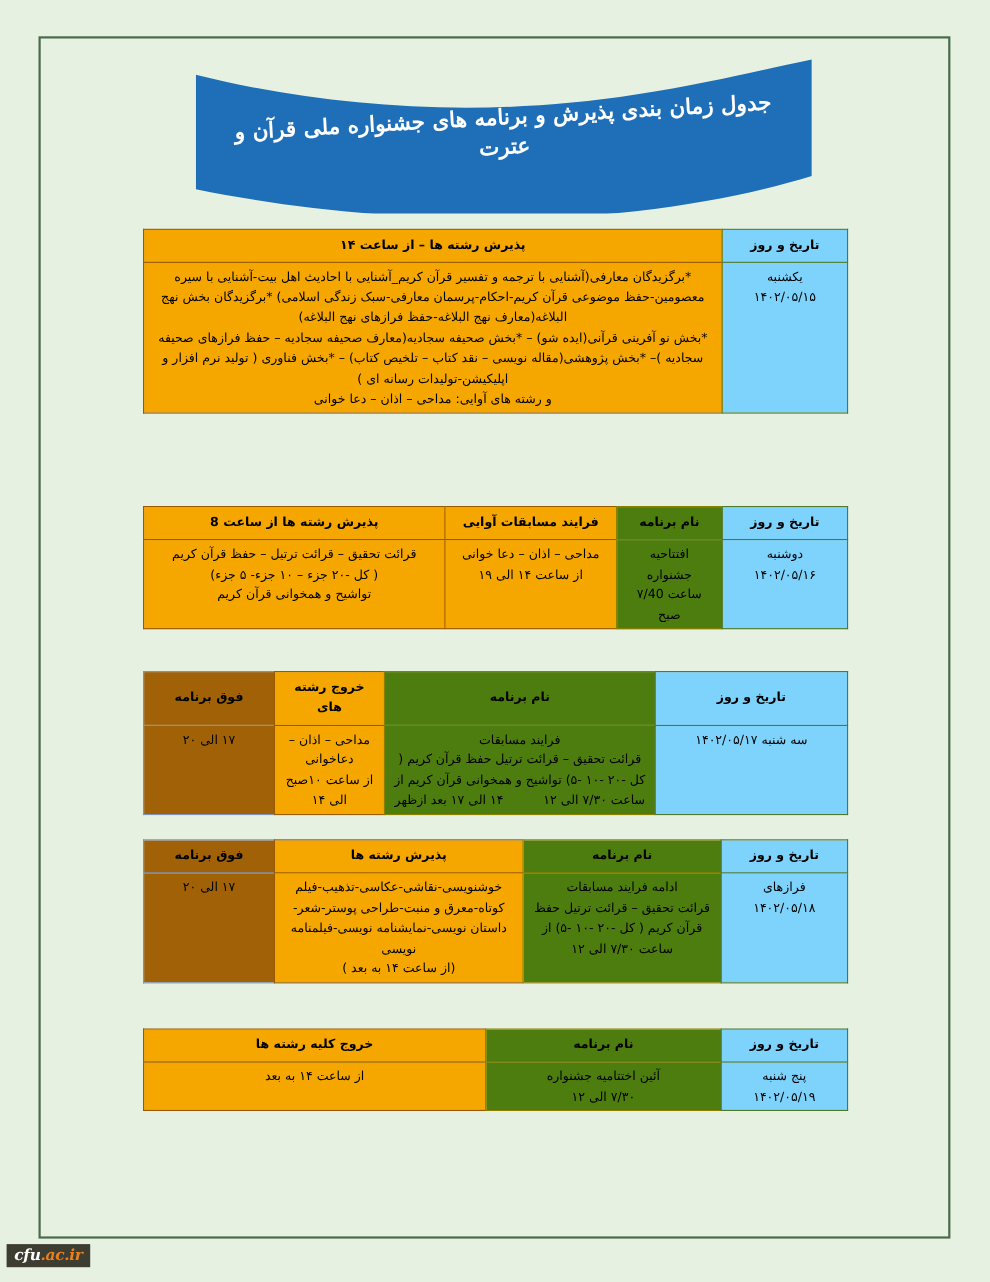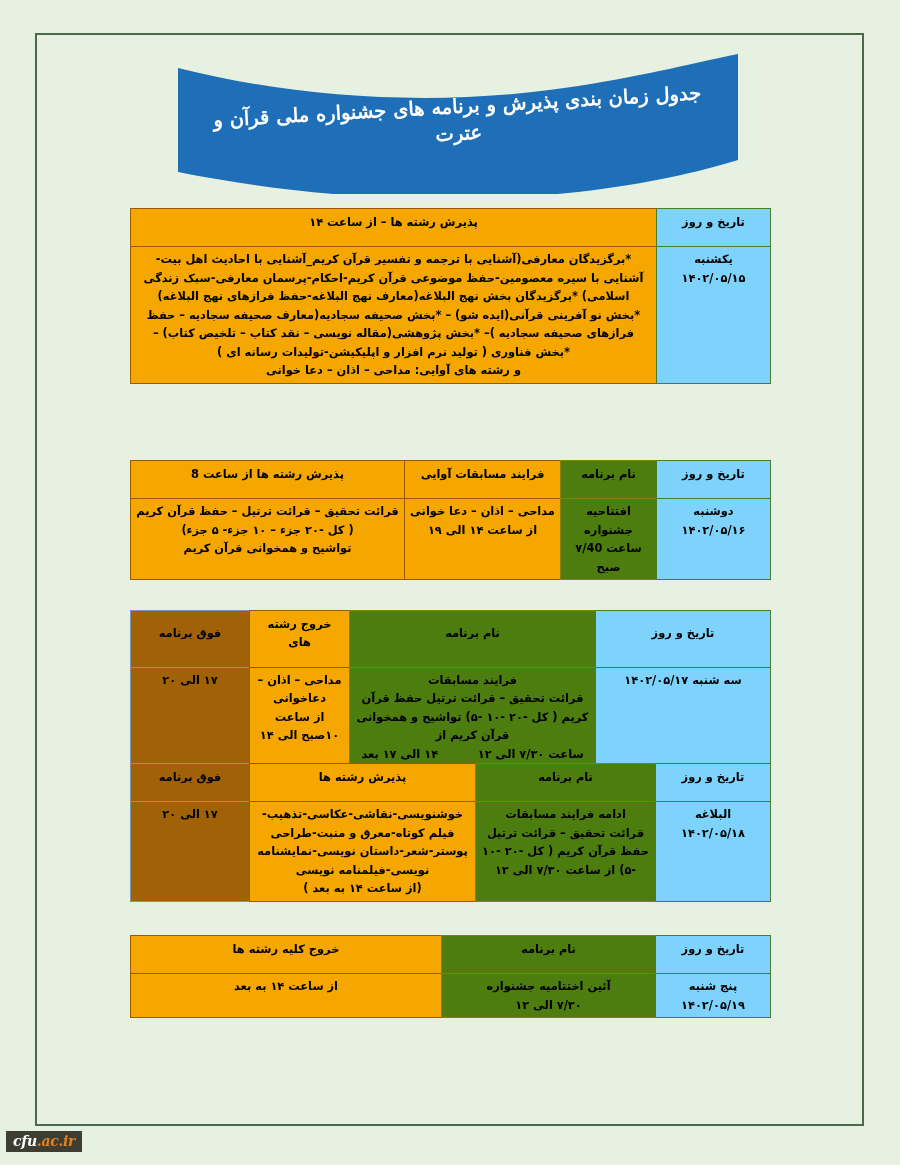--- a/index.html
+++ b/index.html
@@ -76,32 +76,32 @@
   .sched-table td {
     border: 1px solid #9a5b00;
     padding: 3px 5px;
     vertical-align: top;
     text-align: center;
   }
   .sched-table td.hd {
     font-weight: bold;
     vertical-align: middle;
     padding-top: 4px;
-    padding-bottom: 15px;
+    padding-bottom: 7px;
   }
   .c-green  { background: #7dd3fc; }
   .c-yellow { background: #4d7c0f; }
   .c-orange { background: #f5a700; }
   .c-blue   { background: #a16207; }
   .c-blue, .c-blue + .c-blue { border-color: #6d84a8; }
   td.c-blue { border: 1px solid #7c93b5; }
   td.c-green { border: 1px solid #4f7a2e; }
   td.c-yellow { border: 1px solid #8a8000; }
 
-  .body-cell { font-weight: bold; margin-top: 46px; }
+  .body-cell { font-weight: normal; margin-top: 46px; }
 
   
   #t1 { left: 130px; top: 208px; width: 640px; }
   #t2 { left: 130px; top: 460px; width: 640px; }
   #t3 { left: 130px; top: 610px; width: 640px; }
   #t4 { left: 130px; top: 763px; width: 640px; }
   #t5 { left: 130px; top: 935px; width: 640px; }
 
   
   .watermark {
@@ -238,21 +238,21 @@
   </colgroup>
   <tbody>
     <tr>
       <td class="hd c-green">تاریخ و روز</td>
       <td class="hd c-yellow">نام برنامه</td>
       <td class="hd c-orange">پذیرش رشته ها</td>
       <td class="hd c-blue">فوق برنامه</td>
     </tr>
     <tr>
       <td class="c-green body-cell">
-        <div>البلاغه</div>
+        <div>فرازهای</div>
         <div>۱۴۰۲/۰۵/۱۸</div>
       </td>
       <td class="c-yellow body-cell">
         <div>ادامه فرایند مسابقات</div>
         <div>قرائت تحقیق – قرائت ترتیل حفظ قرآن کریم ( کل -۲۰ -۱۰ -۵) از ساعت ۷/۳۰ الی ۱۲</div>
       </td>
       <td class="c-orange body-cell">
         <div>خوشنویسی-نقاشی-عکاسی-تذهیب-فیلم کوتاه-معرق و منبت-طراحی پوستر-شعر-داستان نویسی-نمایشنامه نویسی-فیلمنامه نویسی</div>
         <div>(از ساعت ۱۴ به بعد )</div>
       </td>

